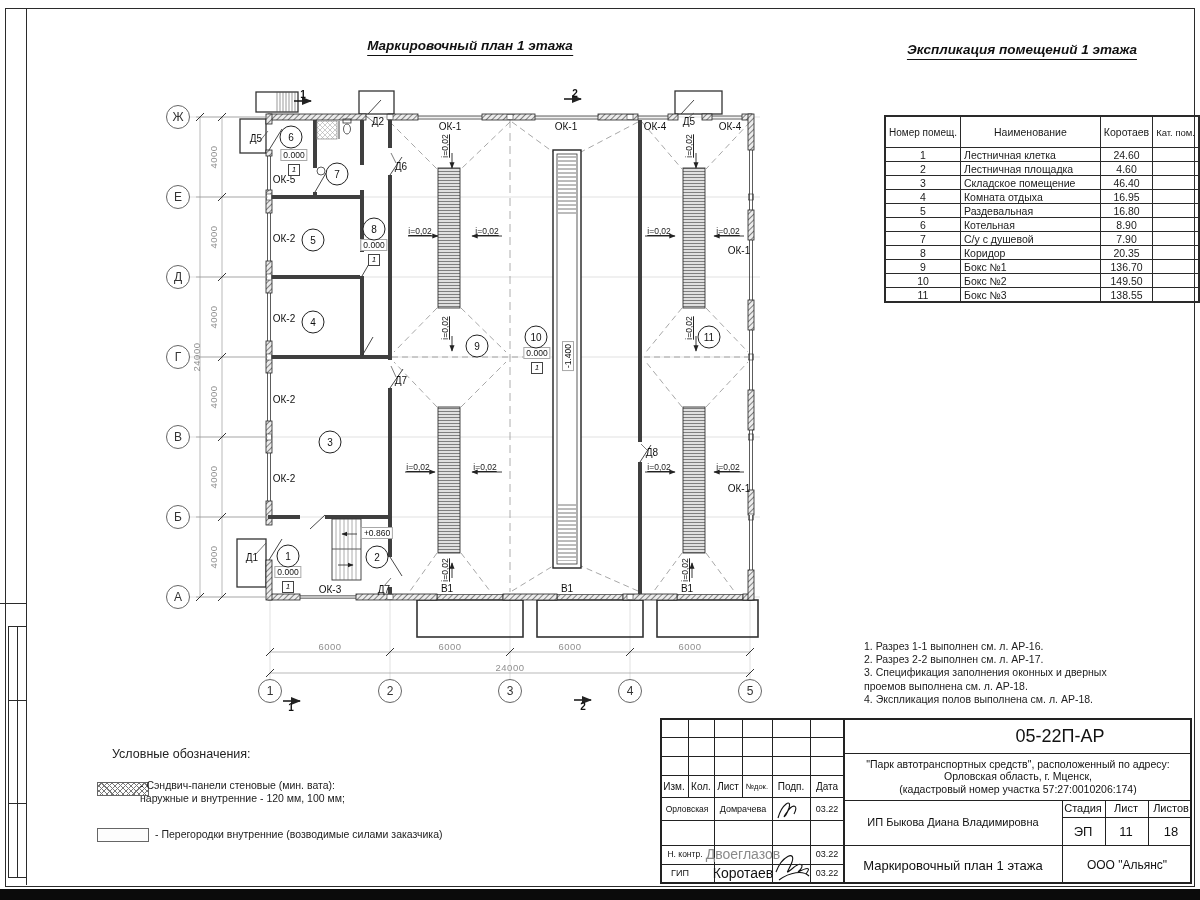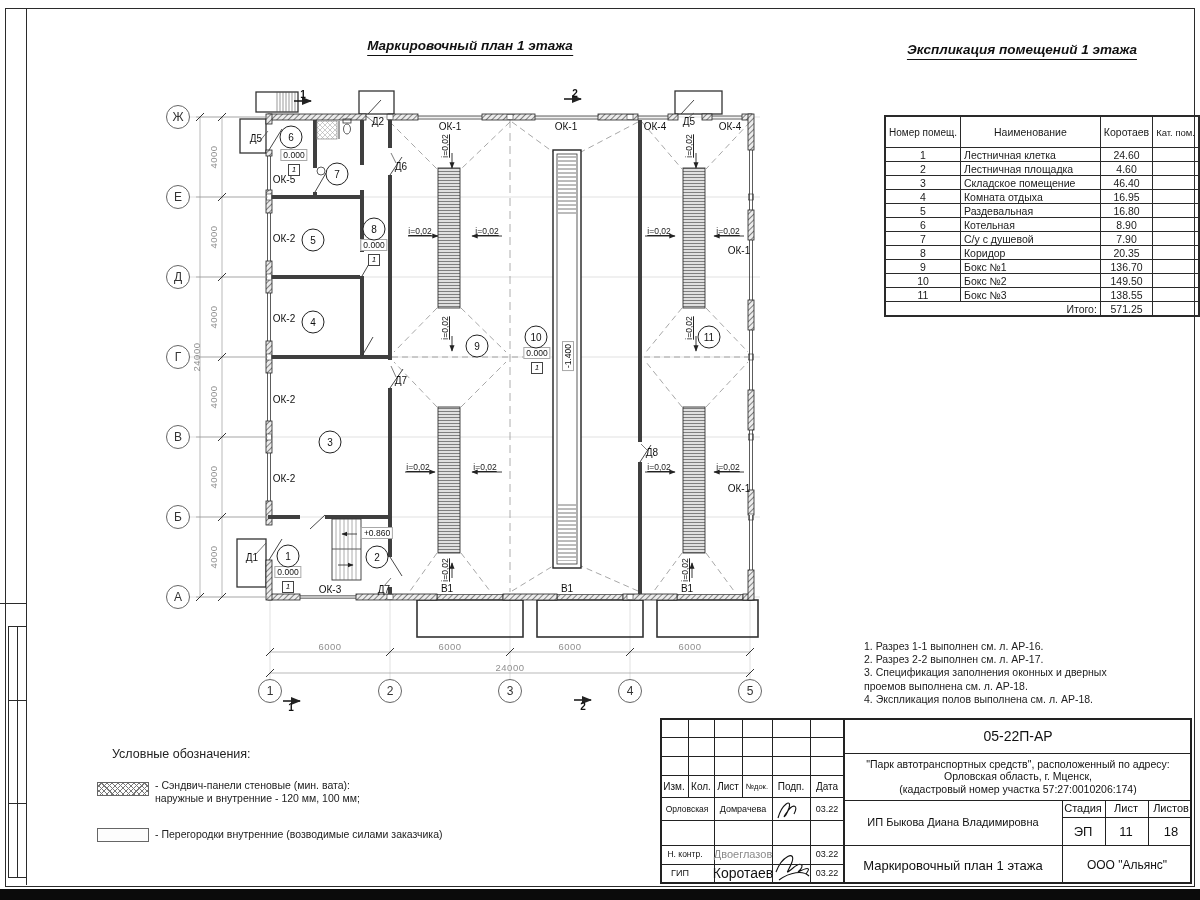--- a/index.html
+++ b/index.html
@@ -434,39 +434,34 @@
           <td class="">Бокс №2</td>
           <td class="c">149.50</td>
           <td class="c"></td>
         </tr>
         <tr>
           <td class="c">11</td>
           <td class="">Бокс №3</td>
           <td class="c">138.55</td>
           <td class="c"></td>
         </tr>
-        <tr>
-          <td colspan="2" class="r">Итого:</td>
-          <td class="c">571.25</td>
-          <td></td>
-        </tr>
       </tbody>
 </table>
 
 <div id="notes">
       <div class="note">1. Разрез 1-1 выполнен см. л. АР-16.</div>
       <div class="note">2. Разрез 2-2 выполнен см. л. АР-17.</div>
       <div class="note">3. Спецификация заполнения оконных и дверных
     проемов выполнена см. л. АР-18.</div>
       <div class="note">4. Экспликация полов выполнена см. л. АР-18.</div>
     </div>
 
 <div id="legend-heading">Условные обозначения:</div>
 <div id="legend-swatch-1" class="swatch"></div>
-<div class="legend-text" style="left:155px;top:779px;">
+<div class="legend-text" style="left:140px;top:779px;">
   <div>- Сэндвич-панели стеновые (мин. вата):</div>
   <div>наружные и внутренние - 120 мм, 100 мм;</div>
 </div>
 <div id="legend-swatch-2" class="swatch"></div>
 <div class="legend-text" style="left:155px;top:828px;">- Перегородки внутренние (возводимые силами заказчика)</div>
 
 <div id="titleblock">
 
   <div class="tbl-line" style="left:660px;top:718px;width:532px;height:2px"></div>
   <div class="tbl-line" style="left:660px;top:882px;width:532px;height:2px"></div>
@@ -485,35 +480,35 @@
   <div class="tbl-line" style="left:660px;top:820px;width:184px;height:1px"></div>
   <div class="tbl-line" style="left:660px;top:845px;width:532px;height:1.4px"></div>
   <div class="tbl-line" style="left:660px;top:864px;width:184px;height:1px"></div>
   <div class="tbl-line" style="left:845px;top:753px;width:347px;height:1px"></div>
   <div class="tbl-line" style="left:845px;top:800px;width:347px;height:1px"></div>
   <div class="tbl-line" style="left:1062px;top:800px;width:1px;height:84px"></div>
   <div class="tbl-line" style="left:1105px;top:800px;width:1px;height:45px"></div>
   <div class="tbl-line" style="left:1148px;top:800px;width:1px;height:45px"></div>
   <div class="tbl-line" style="left:1062px;top:817px;width:130px;height:1px"></div>
 
-  <div class="tb-text" style="left:1018px;top:736px;font-size:14px">05-22П-АР</div>
+  <div class="tb-text" style="left:1060px;top:736px;font-size:18px">05-22П-АР</div>
   <div class="tb-text" style="left:1018px;top:764px;font-size:10.5px">"Парк автотранспортных средств",  расположенный по адресу:</div>
   <div class="tb-text" style="left:1018px;top:776px;font-size:10.5px">Орловская область, г. Мценск,</div>
   <div class="tb-text" style="left:1018px;top:789px;font-size:10.5px">(кадастровый номер участка 57:27:0010206:174)</div>
   <div class="tb-text" style="left:674px;top:786px;font-size:10px">Изм.</div>
   <div class="tb-text" style="left:701px;top:786px;font-size:10px">Кол.</div>
   <div class="tb-text" style="left:728px;top:786px;font-size:10px">Лист</div>
   <div class="tb-text" style="left:757px;top:786px;font-size:7.5px">№док.</div>
   <div class="tb-text" style="left:791px;top:786px;font-size:10px">Подп.</div>
   <div class="tb-text" style="left:827px;top:786px;font-size:10px">Дата</div>
   <div class="tb-text" style="left:687px;top:809px;font-size:8.5px">Орловская</div>
   <div class="tb-text" style="left:743px;top:809px;font-size:9px">Домрачева</div>
   <div class="tb-text" style="left:827px;top:809px;font-size:9px">03.22</div>
   <div class="tb-text" style="left:685px;top:854px;font-size:8.5px">Н. контр.</div>
-  <div class="tb-text" style="left:743px;top:854px;font-size:11px;color:#8a8a8a">Двоеглазов</div>
+  <div class="tb-text" style="left:743px;top:854px;font-size:14px;color:#8a8a8a">Двоеглазов</div>
   <div class="tb-text" style="left:827px;top:854px;font-size:9px">03.22</div>
   <div class="tb-text" style="left:680px;top:873px;font-size:9px">ГИП</div>
   <div class="tb-text" style="left:743px;top:873px;font-size:14px">Коротаев</div>
   <div class="tb-text" style="left:827px;top:873px;font-size:9px">03.22</div>
   <div class="tb-text" style="left:953px;top:822px;font-size:11px">ИП Быкова Диана Владимировна</div>
   <div class="tb-text" style="left:1083px;top:808px;font-size:11px">Стадия</div>
   <div class="tb-text" style="left:1126px;top:808px;font-size:11px">Лист</div>
   <div class="tb-text" style="left:1171px;top:808px;font-size:11px">Листов</div>
   <div class="tb-text" style="left:1083px;top:831px;font-size:13px">ЭП</div>
   <div class="tb-text" style="left:1126px;top:831px;font-size:13px">11</div>

